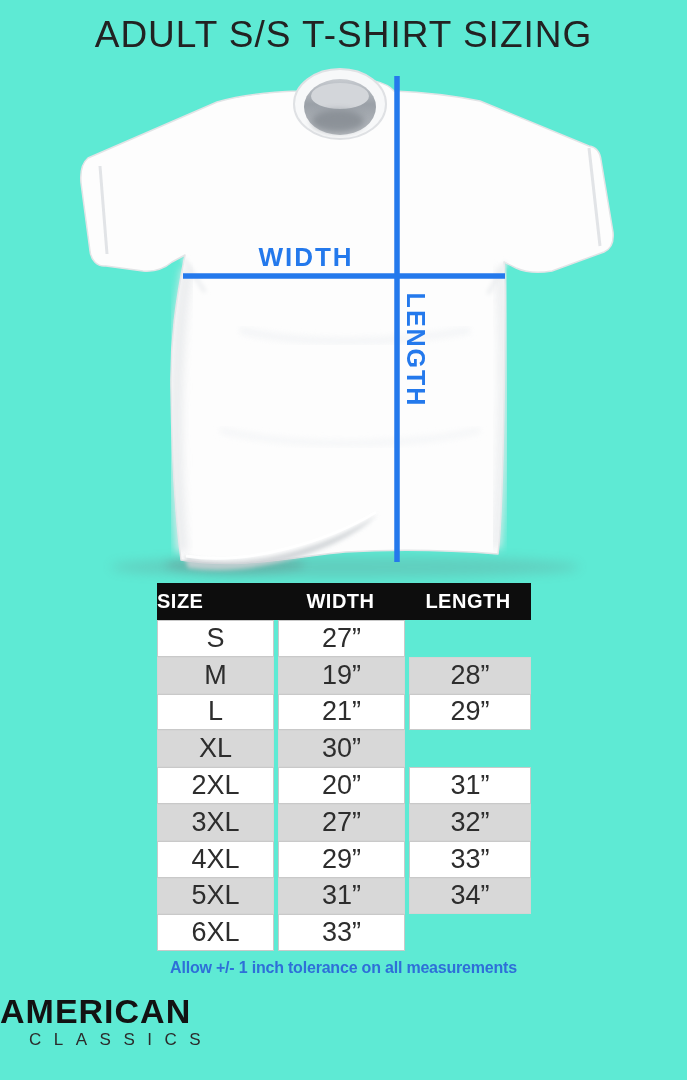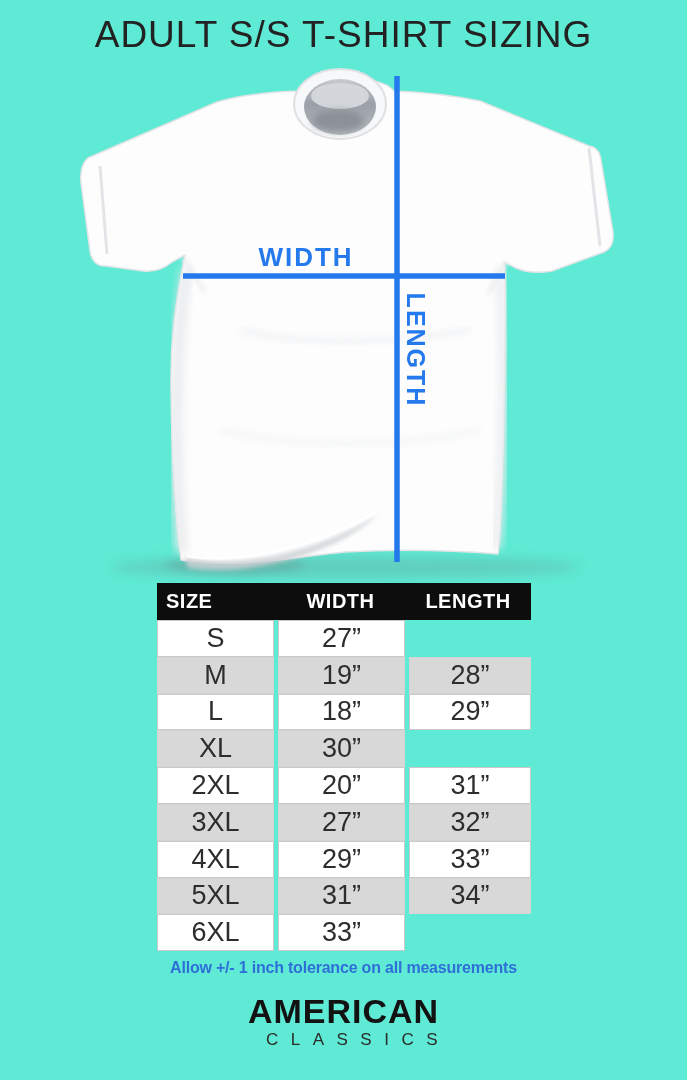--- a/index.html
+++ b/index.html
@@ -11,31 +11,31 @@
 
   
   .shirt-svg{position:absolute;left:0;top:0;width:687px;height:600px;}
   .measure-label{font-family:"Liberation Sans",sans-serif;font-size:26px;font-weight:bold;letter-spacing:2px;}
   .measure-label.len{font-size:25px;}
 
   
   .size-table{position:absolute;left:157px;top:583px;width:374px;}
   .thead{display:grid;grid-template-columns:119px 129px 126px;height:37px;background:#0d0d0d;
          color:#fff;align-items:center;font-weight:bold;font-size:20px;letter-spacing:0.5px;}
-  .thead .h0{padding-left:9px;}
+  .thead .h0{}
   .thead .hc{text-align:center;}
   .trow{display:grid;grid-template-columns:117px 127px 122px;column-gap:4px;height:36.8px;}
   .trow .cell{border:1px solid #c9c9c9;background:#fff;display:flex;align-items:center;
               justify-content:center;font-size:27px;font-weight:300;color:#2d2d2d;box-sizing:border-box;}
   .tbody .trow:nth-child(even) .cell{background:#d8d8d8;border-color:#d4d4d4;}
 
   .note{position:absolute;top:959px;left:0;width:687px;text-align:center;
         font-size:16px;font-weight:bold;letter-spacing:-0.2px;color:#2e6fd8;}
 
-  .brand{position:absolute;top:995px;left:0;width:687px;text-align:center;color:#121212;}
+  .brand{position:absolute;top:995px;left:0;width:687px;text-align:left;color:#121212;}
   .brand-name{font-size:34px;font-weight:bold;letter-spacing:1px;line-height:32px;}
   .brand-sub{font-size:17px;font-weight:400;letter-spacing:12.5px;text-indent:12px;
              color:#2b2b2b;margin-top:3px;padding-left:17px;}
 </style>
 </head>
 <body>
 
 <div class="page">
 
   <div class="title">ADULT S/S T-SHIRT SIZING</div>
@@ -124,21 +124,21 @@
         <span class="cell">S</span>
         <span class="cell">27”</span>
       </div>
       <div class="trow">
         <span class="cell">M</span>
         <span class="cell">19”</span>
         <span class="cell">28”</span>
       </div>
       <div class="trow">
         <span class="cell">L</span>
-        <span class="cell">18”</span>
+        <span class="cell">21”</span>
         <span class="cell">29”</span>
       </div>
       <div class="trow">
         <span class="cell">XL</span>
         <span class="cell">30”</span>
       </div>
       <div class="trow">
         <span class="cell">2XL</span>
         <span class="cell">20”</span>
         <span class="cell">31”</span>

